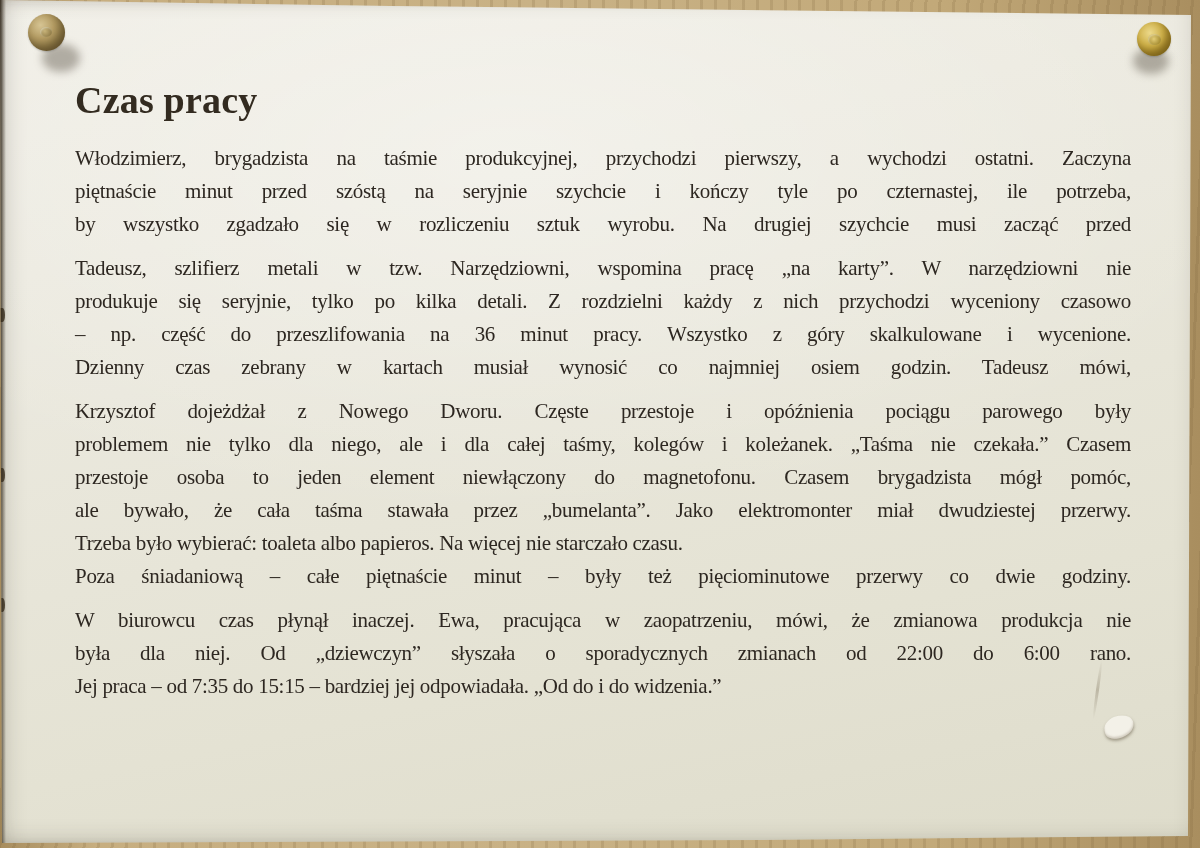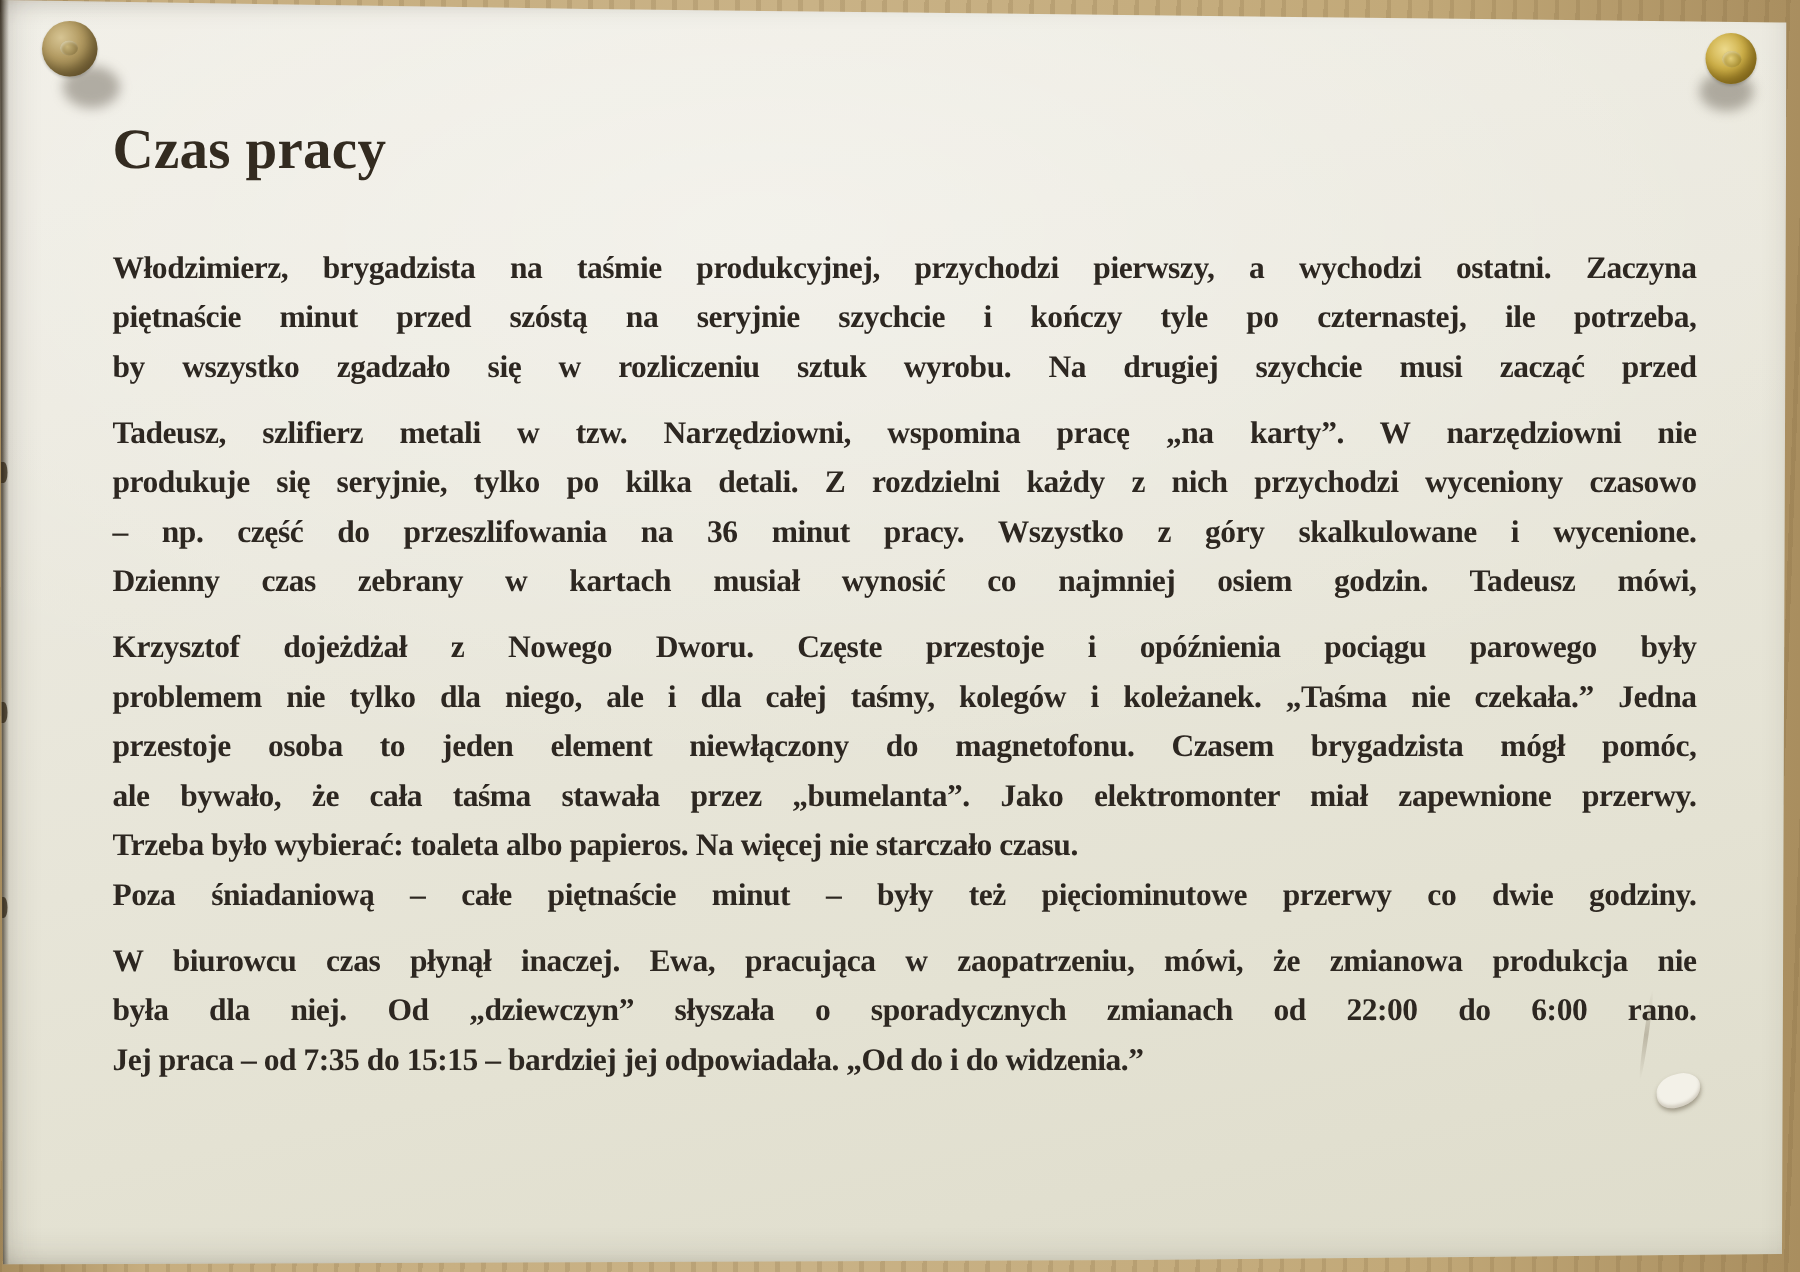--- a/index.html
+++ b/index.html
@@ -50,23 +50,23 @@
   
   .flake{position:absolute;left:1104px;top:716px;width:30px;height:22px;border-radius:55% 45% 60% 40%;
     background:#f3f1e8;box-shadow:0 2px 3px rgba(95,85,65,.5), inset 0 -2px 2px rgba(120,105,80,.25);
     transform:rotate(-12deg);}
   .crease{position:absolute;left:1096px;top:660px;width:3px;height:60px;border-radius:50%;
     background:linear-gradient(to bottom,rgba(120,108,85,0),rgba(120,108,85,.35),rgba(120,108,85,0));
     transform:rotate(8deg);}
 
   
   .content{position:absolute;left:75px;top:78px;width:1056px;color:#2d2720;}
-  h1.title{margin:0 0 40px 0;font-size:38px;line-height:44px;font-weight:700;color:#332b20;
+  h1.title{margin:0 0 20px 0;font-size:38px;line-height:44px;font-weight:700;color:#332b20;
     letter-spacing:.2px;}
-  .para{margin:0 0 11px 0;font-size:21px;font-weight:700;line-height:33px;letter-spacing:-0.3px;
+  .para{margin:0 0 11px 0;font-size:21px;font-weight:400;line-height:33px;letter-spacing:-0.3px;
     color:#2d2721;}
   .line{text-align:justify;text-align-last:justify;}
   .line.last{text-align-last:left;}
 </style>
 </head>
 <body>
 
 <div class="photo">
 
   <div class="paper">
@@ -86,23 +86,23 @@
 
       <div class="para">
         <div class="line">Tadeusz, szlifierz metali w tzw. Narzędziowni, wspomina pracę „na karty”. W narzędziowni nie</div>
         <div class="line">produkuje się seryjnie, tylko po kilka detali. Z rozdzielni każdy z nich przychodzi wyceniony czasowo</div>
         <div class="line">– np. część do przeszlifowania na 36 minut pracy. Wszystko z góry skalkulowane i wycenione.</div>
         <div class="line">Dzienny czas zebrany w kartach musiał wynosić co najmniej osiem godzin. Tadeusz mówi,</div>
       </div>
 
       <div class="para">
         <div class="line">Krzysztof dojeżdżał z Nowego Dworu. Częste przestoje i opóźnienia pociągu parowego były</div>
-        <div class="line">problemem nie tylko dla niego, ale i dla całej taśmy, kolegów i koleżanek. „Taśma nie czekała.” Jedna</div>
+        <div class="line">problemem nie tylko dla niego, ale i dla całej taśmy, kolegów i koleżanek. „Taśma nie czekała.” Czasem</div>
         <div class="line">przestoje osoba to jeden element niewłączony do magnetofonu. Czasem brygadzista mógł pomóc,</div>
-        <div class="line">ale bywało, że cała taśma stawała przez „bumelanta”. Jako elektromonter miał zapewnione przerwy.</div>
+        <div class="line">ale bywało, że cała taśma stawała przez „bumelanta”. Jako elektromonter miał dwudziestej przerwy.</div>
         <div class="line last">Trzeba było wybierać: toaleta albo papieros. Na więcej nie starczało czasu.</div>
         <div class="line">Poza śniadaniową – całe piętnaście minut – były też pięciominutowe przerwy co dwie godziny.</div>
       </div>
 
       <div class="para">
         <div class="line">W biurowcu czas płynął inaczej. Ewa, pracująca w zaopatrzeniu, mówi, że zmianowa produkcja nie</div>
         <div class="line">była dla niej. Od „dziewczyn” słyszała o sporadycznych zmianach od 22:00 do 6:00 rano.</div>
         <div class="line last">Jej praca – od 7:35 do 15:15 – bardziej jej odpowiadała. „Od do i do widzenia.”</div>
       </div>
     </div>

